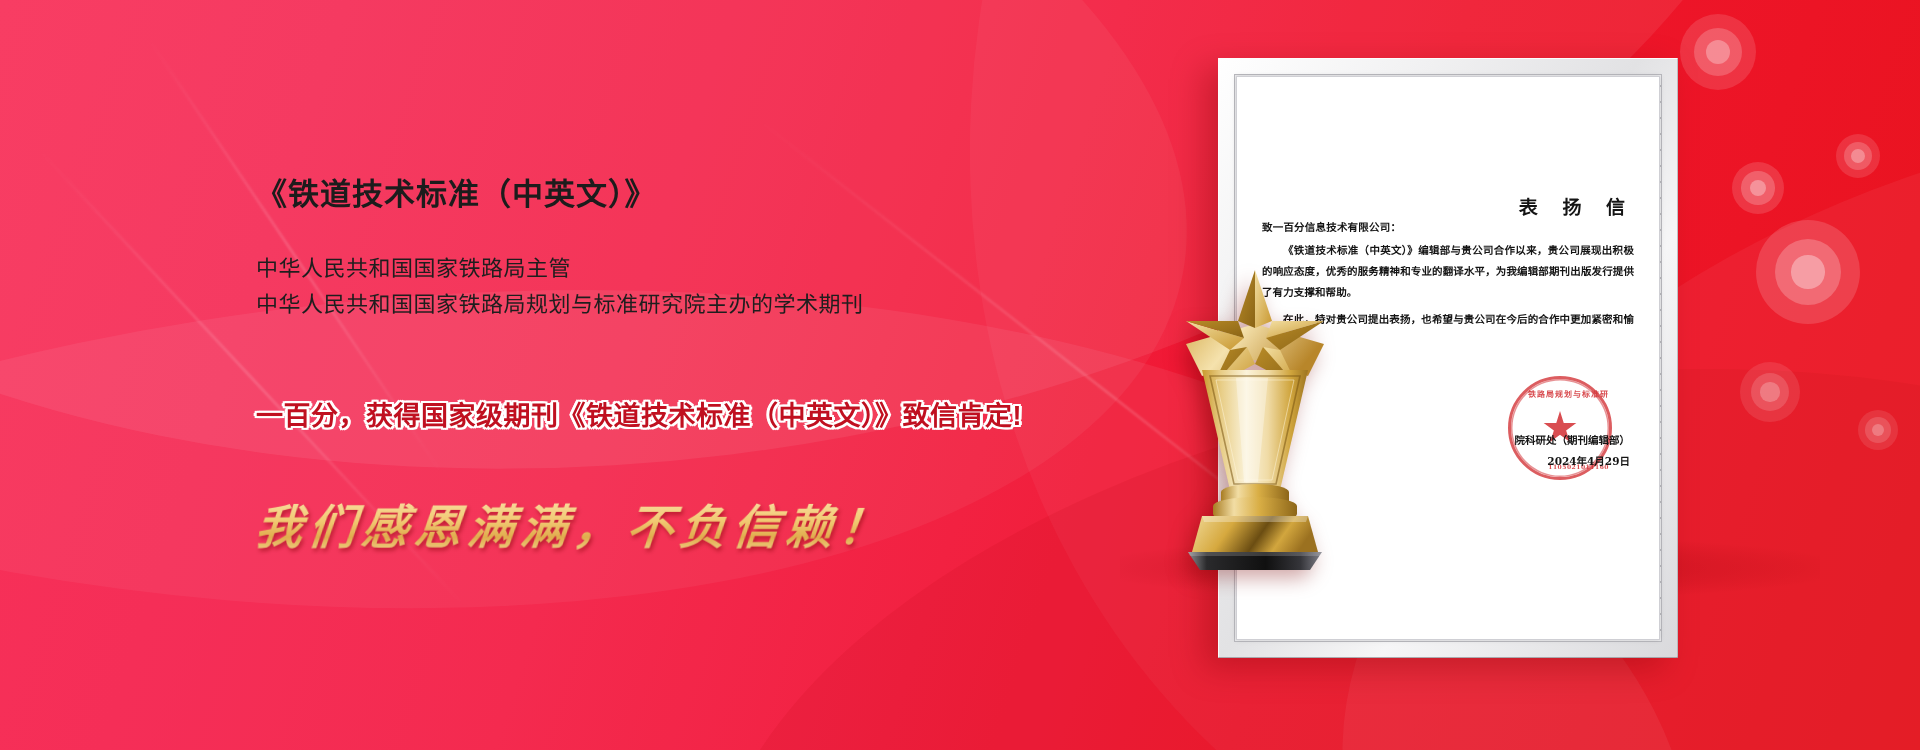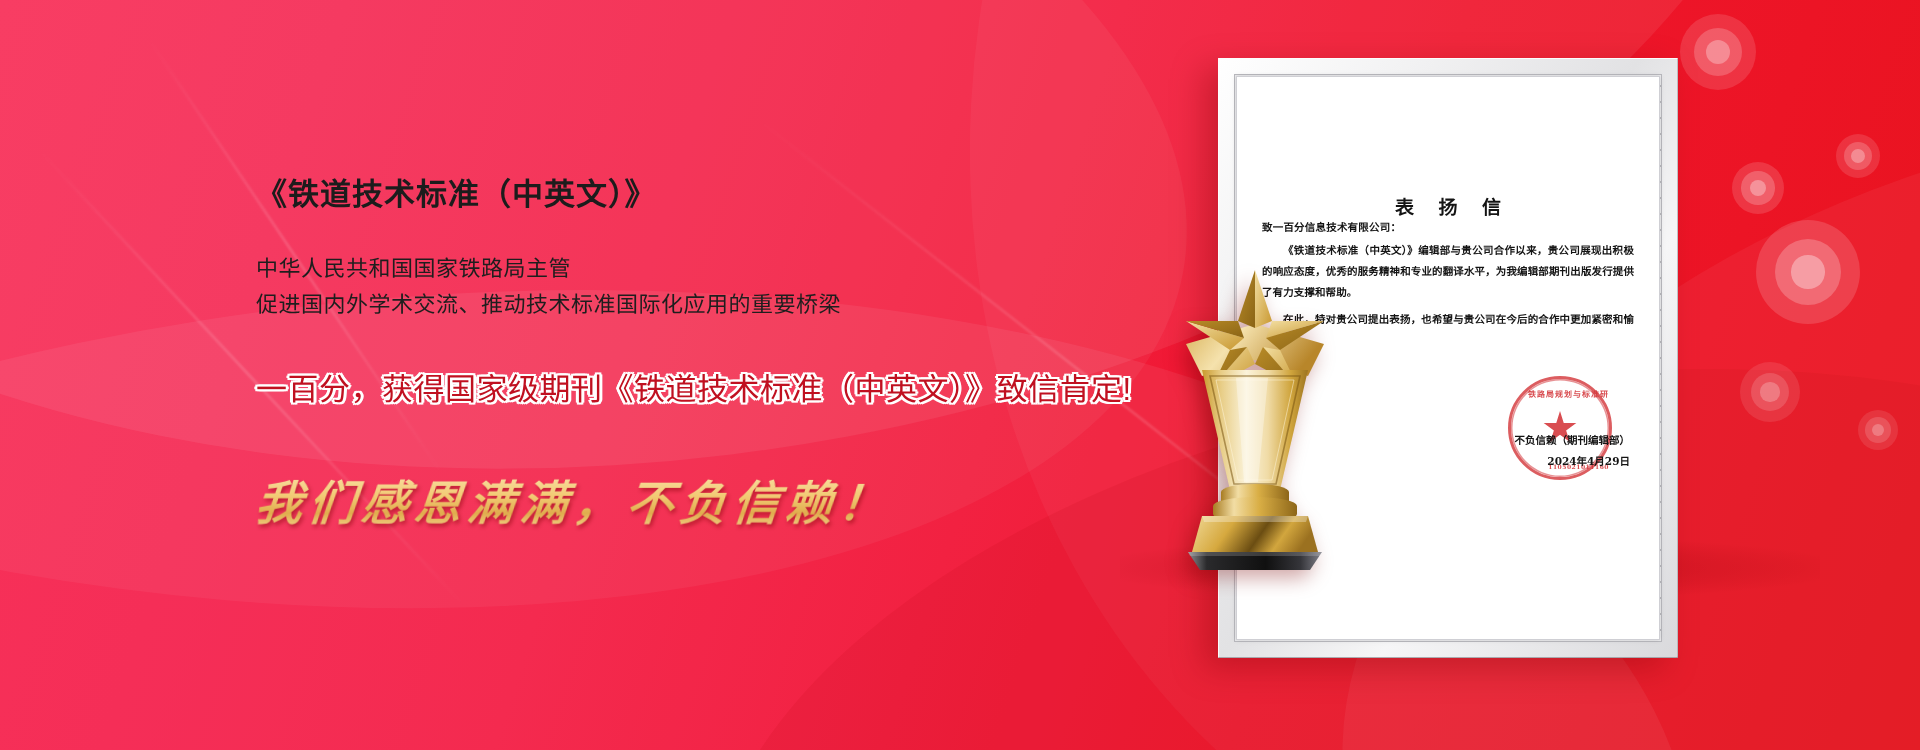--- a/index.html
+++ b/index.html
@@ -98,23 +98,23 @@
   }
   .subline-group { margin-top: 38px; }
   .subline {
     font-size: 22px;
     color: #1e1e1e;
     line-height: 1.62;
     letter-spacing: 0.5px;
     white-space: nowrap;
   }
   .headline {
-    margin-top: 42px;
-    font-size: 31px;
-    font-weight: normal;
+    margin-top: 72px;
+    font-size: 27px;
+    font-weight: bold;
     color: #c01020;
     letter-spacing: 0.5px;
     white-space: nowrap;
     text-shadow:
       -2px -2px 0 #fff,  2px -2px 0 #fff,
       -2px  2px 0 #fff,  2px  2px 0 #fff,
       -2px  0   0 #fff,  2px  0   0 #fff,
        0   -2px 0 #fff,  0    2px 0 #fff,
       -3px  0   0 #fff,  3px  0   0 #fff;
   }
@@ -189,21 +189,21 @@
 
   
   .cert-body {
     position: absolute;
     left: 26px; right: 26px; top: 0; bottom: 0;
     font-family: "DejaVu Serif", "Liberation Serif", serif;
     color: #141414;
   }
   .cert-title {
     margin-top: 116px;
-    text-align: center;
+    text-align: right;
     font-size: 19px;
     font-weight: bold;
     letter-spacing: 9px;
     text-indent: 9px;
   }
   .cert-salutation {
     font-size: 10.5px;
     font-weight: bold;
     letter-spacing: 0.2px;
   }
@@ -319,21 +319,21 @@
       </div>
     </div>
 
   <div class="floor-shadow"></div>
 
   <div class="copy">
     <div class="journal-title">《铁道技术标准（中英文）》</div>
 
     <div class="subline-group">
       <div class="subline">中华人民共和国国家铁路局主管</div>
-      <div class="subline">促进国内外学术交流、推动技术标准国际化应用的重要桥梁</div>
+      <div class="subline">中华人民共和国国家铁路局规划与标准研究院主办的学术期刊</div>
     </div>
 
     <div class="headline">一百分，获得国家级期刊《铁道技术标准（中英文）》致信肯定!</div>
 
     <div class="calligraphy">我们感恩满满，不负信赖！</div>
   </div>
 
   <div class="cert-wrap">
     <div class="frame-outer">
       <div class="frame-bevel"></div>
@@ -352,21 +352,21 @@
 
         <div class="cert-para">在此，特对贵公司提出表扬，也希望与贵公司在今后的合作中更加紧密和愉快。</div>
 
         <div class="cert-seal">
           <span class="seal-arc-top">铁路局规划与标准研</span>
           <span class="seal-star"></span>
           <span class="seal-arc-bottom">1105021011160</span>
         </div>
 
         <div class="cert-sign">
-          <div>不负信赖（期刊编辑部）</div>
+          <div>院科研处（期刊编辑部）</div>
           <div>2024年4月29日</div>
         </div>
 
       </div>
     </div>
   </div>
 
   <div class="trophy">
     <svg viewBox="0 0 230 320" width="230" height="320" xmlns="http://www.w3.org/2000/svg">
       <defs>

